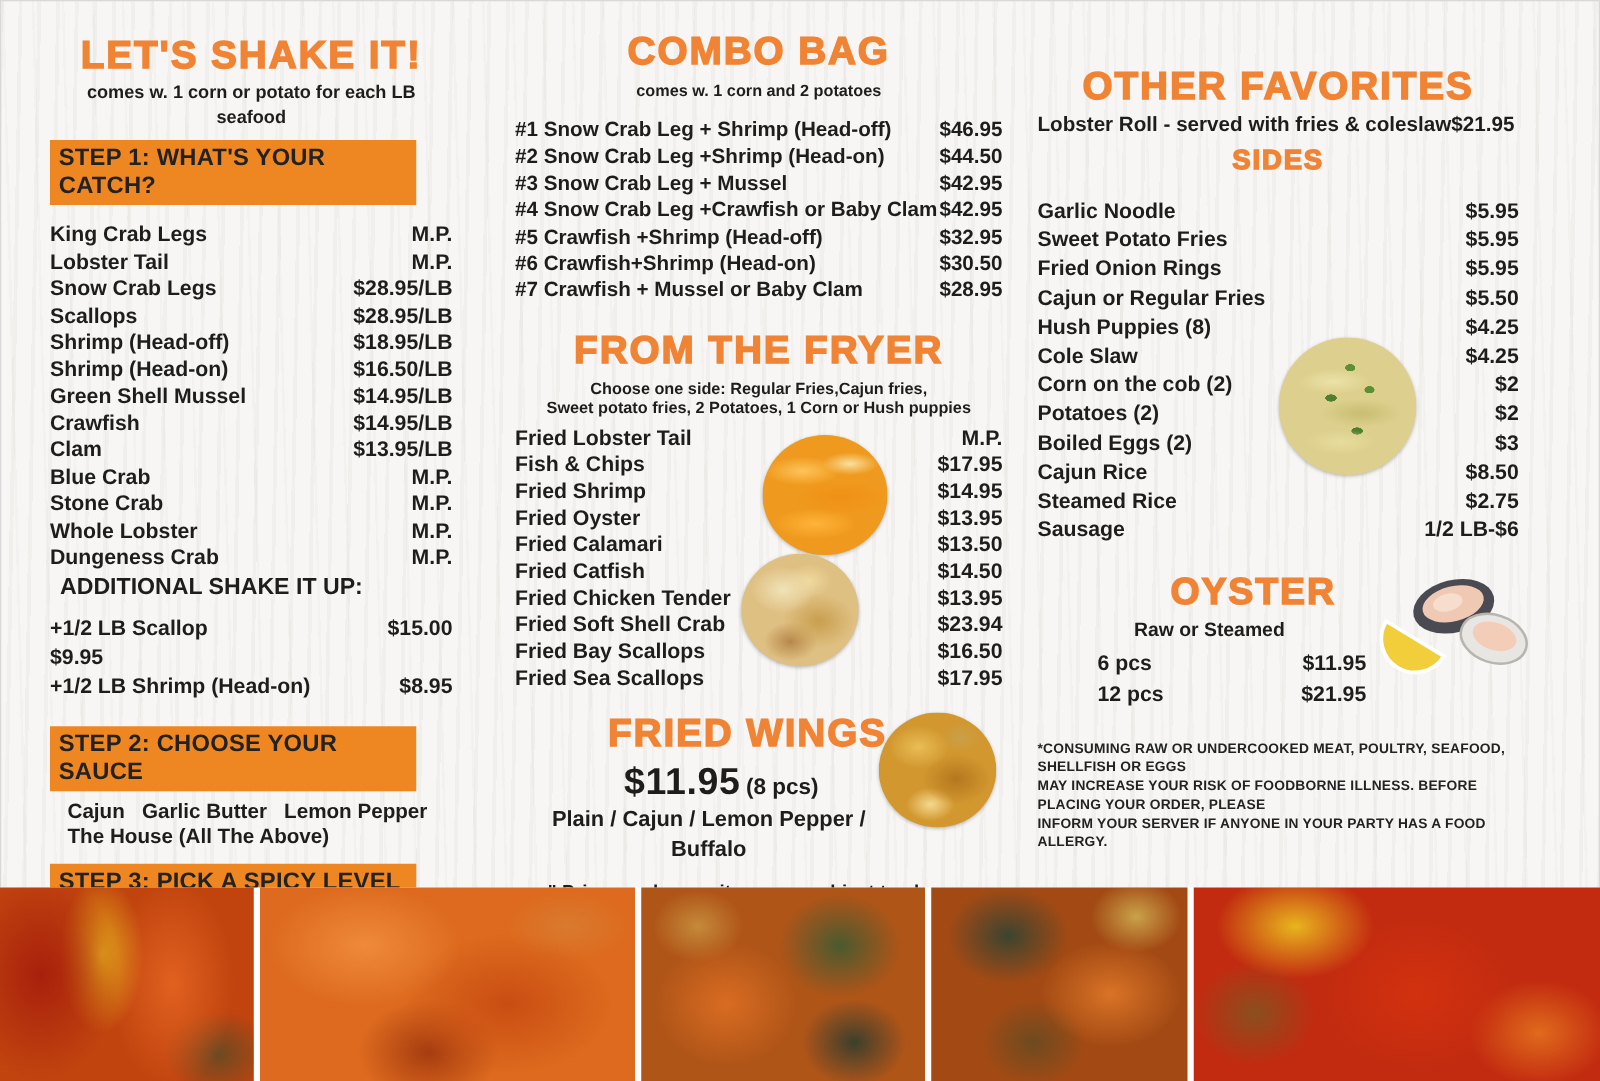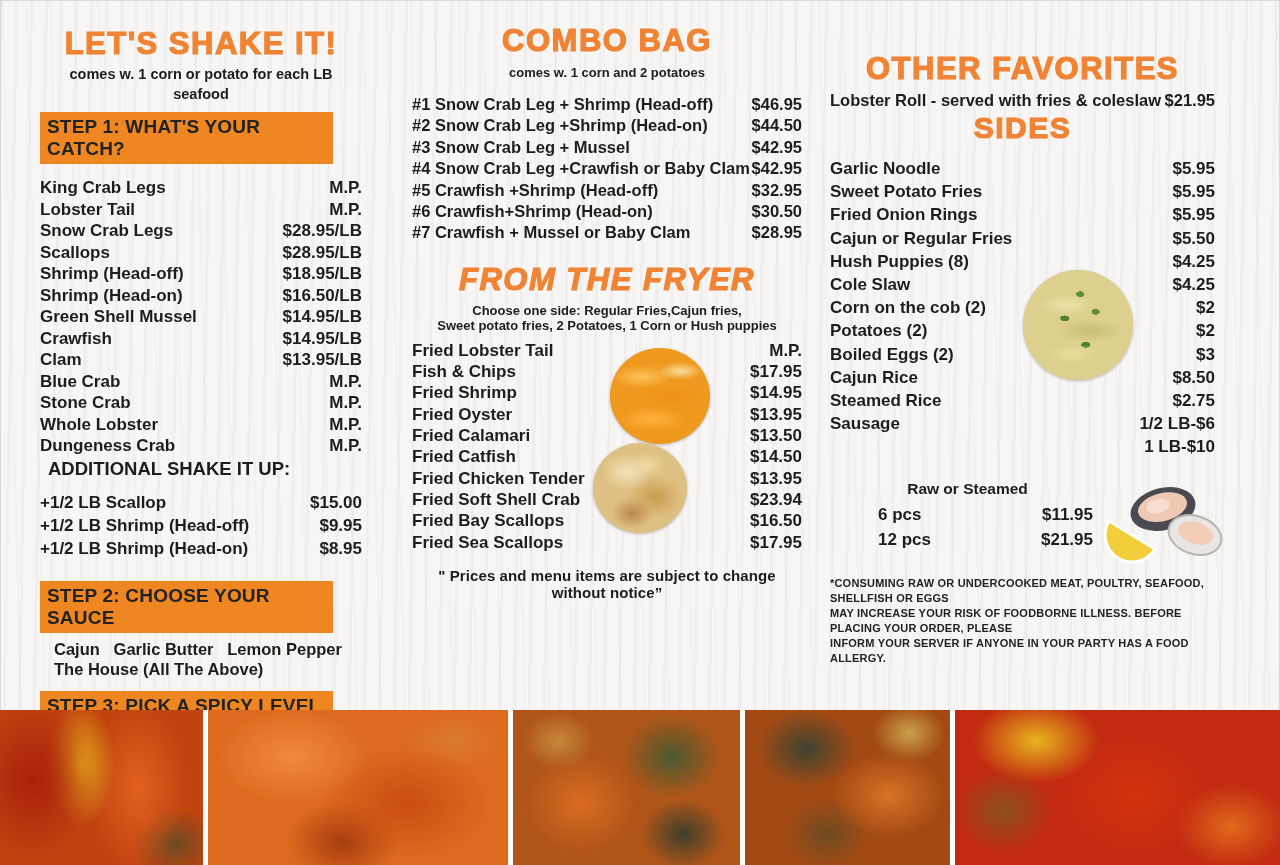--- a/index.html
+++ b/index.html
@@ -43,21 +43,21 @@
   .spicy-row{margin-top:16px;text-align:center;font-weight:bold;font-size:16.5px;}
   .spicy-level{margin:0 7px;white-space:nowrap;}
   .chili{display:inline-block;width:13px;height:6px;background:var(--chili,#d8291a);
     border-radius:50% 60% 60% 50%/60% 45% 75% 40%;transform:rotate(-16deg);
     margin-left:3px;position:relative;top:-2px;}
   .chili::after{content:"";position:absolute;left:-3px;top:-2px;width:5px;height:3px;
     background:#3f7d27;border-radius:2px;transform:rotate(18deg);}
 
   #combo-list{margin-top:13px;font-size:16.5px;}
   #combo-list .row{line-height:21.4px;}
-  #fryer-title{margin-top:17px;font-style:italic;}
+  #fryer-title{margin-top:17px;}
   .fryer-sub{font-size:13px;line-height:15.5px;}
   .fryer-sub.l1{margin-top:4px;}
   #fryer-list{margin-top:6px;position:relative;}
   #fryer-list .row{line-height:21.3px;}
   .photo-circle{position:absolute;border-radius:50%;box-shadow:0 1px 3px rgba(0,0,0,.25);}
   #fries-photo{left:198px;top:8px;width:100px;height:96px;
     background:
       radial-gradient(42px 16px at 32% 30%, #ffc35a, transparent 72%),
       radial-gradient(55px 20px at 62% 52%, #f09016, transparent 72%),
       radial-gradient(46px 17px at 42% 74%, #ffb338, transparent 72%),
@@ -79,22 +79,22 @@
       radial-gradient(26px 18px at 44% 80%, #f4d98d, transparent 75%),
       radial-gradient(22px 16px at 70% 22%, #caa04a, transparent 75%),
       #d2972f;}
   .wings-price-line{text-align:center;margin-top:3px;padding-right:60px;font-weight:bold;}
   .wings-price{font-size:30px;letter-spacing:.5px;}
   .wings-pcs{font-size:18px;}
   .wings-flavors{text-align:center;font-weight:bold;font-size:17.5px;line-height:24px;padding-right:80px;}
   .notice{font-weight:bold;font-size:15px;text-align:center;margin-top:14px;letter-spacing:.1px;}
 
   #favorites-title{margin-top:10px;}
-  .fav-row{display:flex;justify-content:space-between;font-weight:bold;font-size:16.5px;line-height:20px;margin-top:2px;}
-  #sides-title{font-size:30px;line-height:35px;}
+  .fav-row{display:flex;justify-content:flex-start;font-weight:bold;font-size:16.5px;line-height:20px;margin-top:2px;}
+  #sides-title{font-size:22px;line-height:35px;}
   #sides-list{margin-top:12px;position:relative;}
   #sides-list .row{line-height:23.2px;}
   #noodle-photo{left:193px;top:113px;width:110px;height:110px;
     background:
       radial-gradient(40px 14px at 40% 32%, #ece2a8, transparent 72%),
       radial-gradient(46px 16px at 60% 55%, #c8bd72, transparent 72%),
       radial-gradient(40px 14px at 45% 76%, #e8dc9c, transparent 72%),
       radial-gradient(7px 5px at 52% 22%, #5d8f35 55%, transparent 60%),
       radial-gradient(8px 5px at 38% 44%, #4f8030 55%, transparent 60%),
       radial-gradient(7px 5px at 66% 38%, #5d8f35 55%, transparent 60%),
@@ -222,21 +222,20 @@
 
     <div class="add-head">ADDITIONAL SHAKE IT UP:</div>
     <div class="price-list" id="additional-list">
 
         <div class="row">
           <span>+1/2 LB Scallop</span>
           <span>$15.00</span>
         </div>
 
         <div class="row">
-          <span>+1/2 LB Shrimp (Head-off)</span>
           <span>$9.95</span>
         </div>
 
         <div class="row">
           <span>+1/2 LB Shrimp (Head-on)</span>
           <span>$8.95</span>
         </div>
       </div>
 
     <div class="step-bar" style="margin-top:21px;">STEP 2: CHOOSE YOUR SAUCE</div>
@@ -350,20 +349,29 @@
           <span>Fried Bay Scallops</span>
           <span>$16.50</span>
         </div>
 
         <div class="row">
           <span>Fried Sea Scallops</span>
           <span>$17.95</span>
         </div>
       </div>
 
+    <div id="wings-section">
+      <h2 class="display" id="wings-title">FRIED WINGS</h2>
+      <div class="photo-circle" id="wings-photo"></div>
+      <div class="wings-price-line">
+        <span class="wings-price">$11.95</span>
+        <span class="wings-pcs">(8 pcs)</span>
+      </div>
+      <div class="wings-flavors">Plain / Cajun / Lemon Pepper / Buffalo</div>
+    </div>
 
     <p class="notice">" Prices and menu items are subject to change without notice”</p>
   </section>
 
   <section class="col" id="right-col">
     <h2 class="display" id="favorites-title">OTHER FAVORITES</h2>
     <div class="fav-row">
       <span>Lobster Roll - served with fries &amp; coleslaw</span>
       <span>$21.95</span>
     </div>
@@ -426,27 +434,24 @@
         <div class="row">
           <span>Steamed Rice</span>
           <span>$2.75</span>
         </div>
 
         <div class="row">
           <span>Sausage</span>
           <span>1/2 LB-$6</span>
         </div>
 
-        <div class="row">
-          <span></span>
-          <span>1 LB-$10</span>
-        </div>
       </div>
 
     <div id="oyster-section">
+      <h2 class="display" id="oyster-title">OYSTER</h2>
       <svg id="oyster-art" width="120" height="86" viewBox="0 0 120 86">
         <path d="M6 42 A26 26 0 0 0 52 70 Z" fill="#f2cf3a" stroke="#ffffff" stroke-width="3"></path>
         <g transform="rotate(-14 60 30)">
           <ellipse cx="60" cy="30" rx="33" ry="21" fill="#4a4a52"></ellipse>
           <ellipse cx="60" cy="28" rx="25" ry="14" fill="#f0c9b4"></ellipse>
           <ellipse cx="56" cy="26" rx="12" ry="7" fill="#f7ddcd"></ellipse>
         </g>
         <g transform="rotate(18 92 56)">
           <ellipse cx="92" cy="56" rx="27" ry="19" fill="#e8e6e2" stroke="#b8b4ae" stroke-width="2"></ellipse>
           <ellipse cx="92" cy="54" rx="18" ry="11" fill="#f3cdb8"></ellipse>

